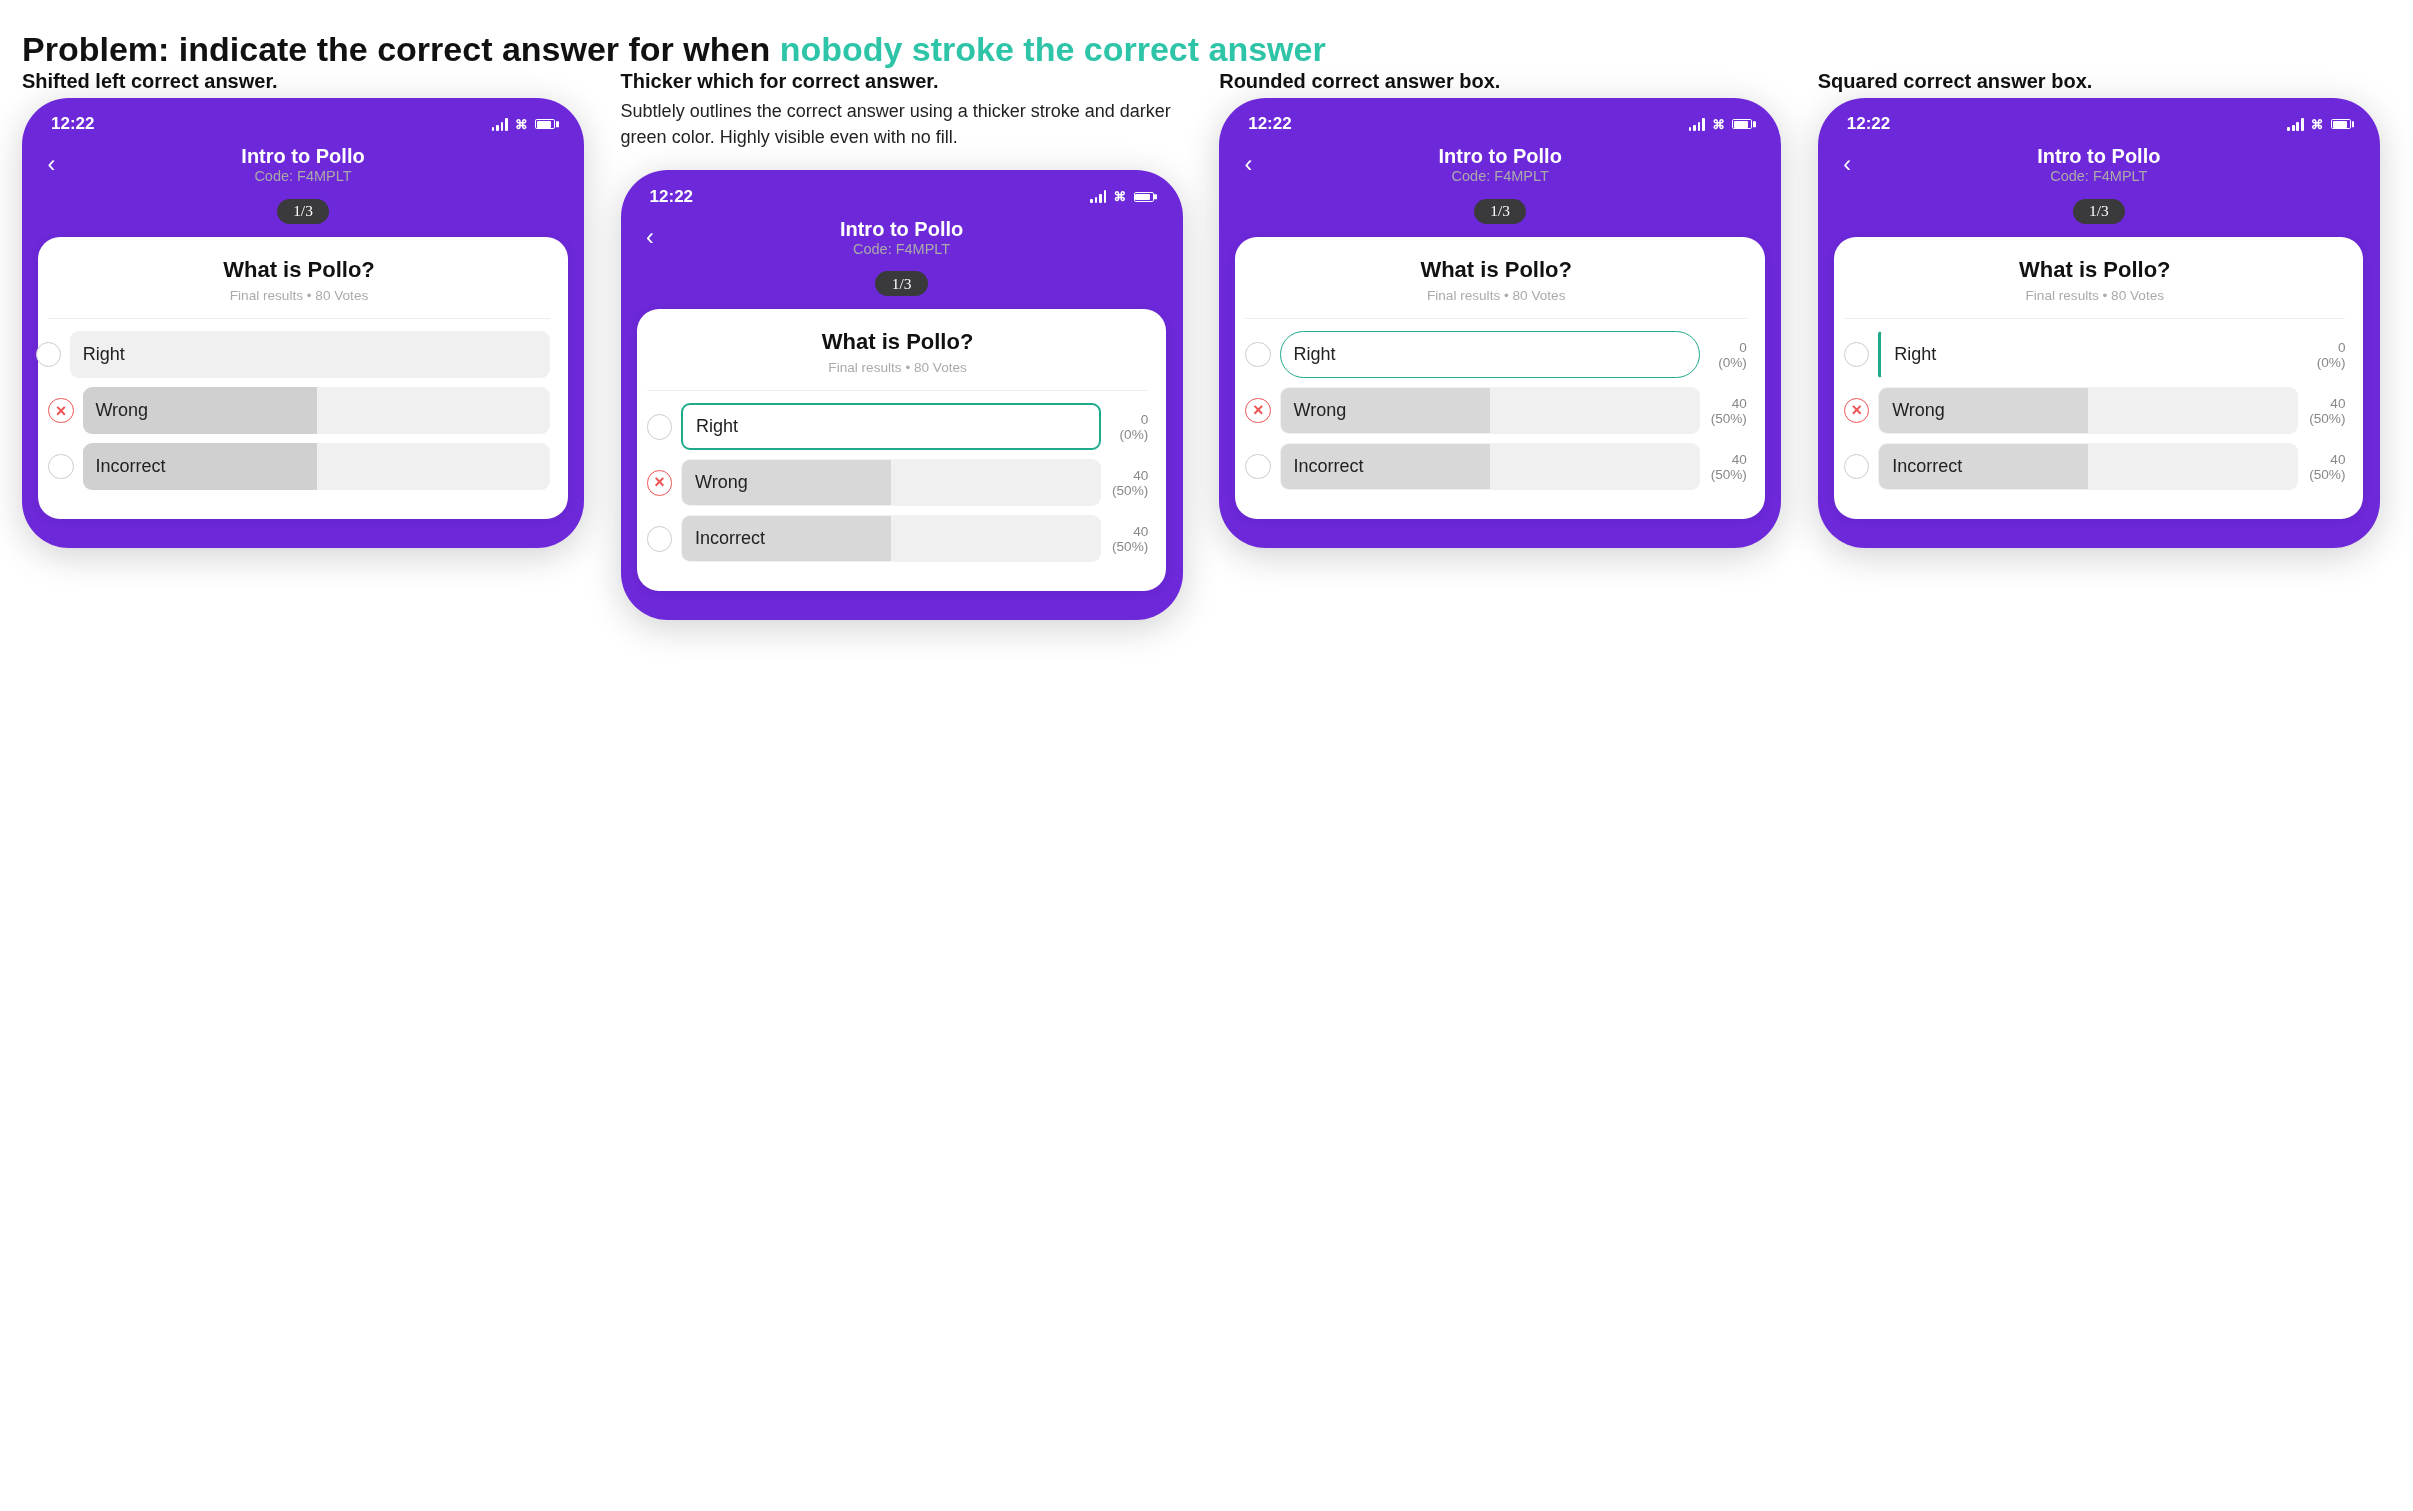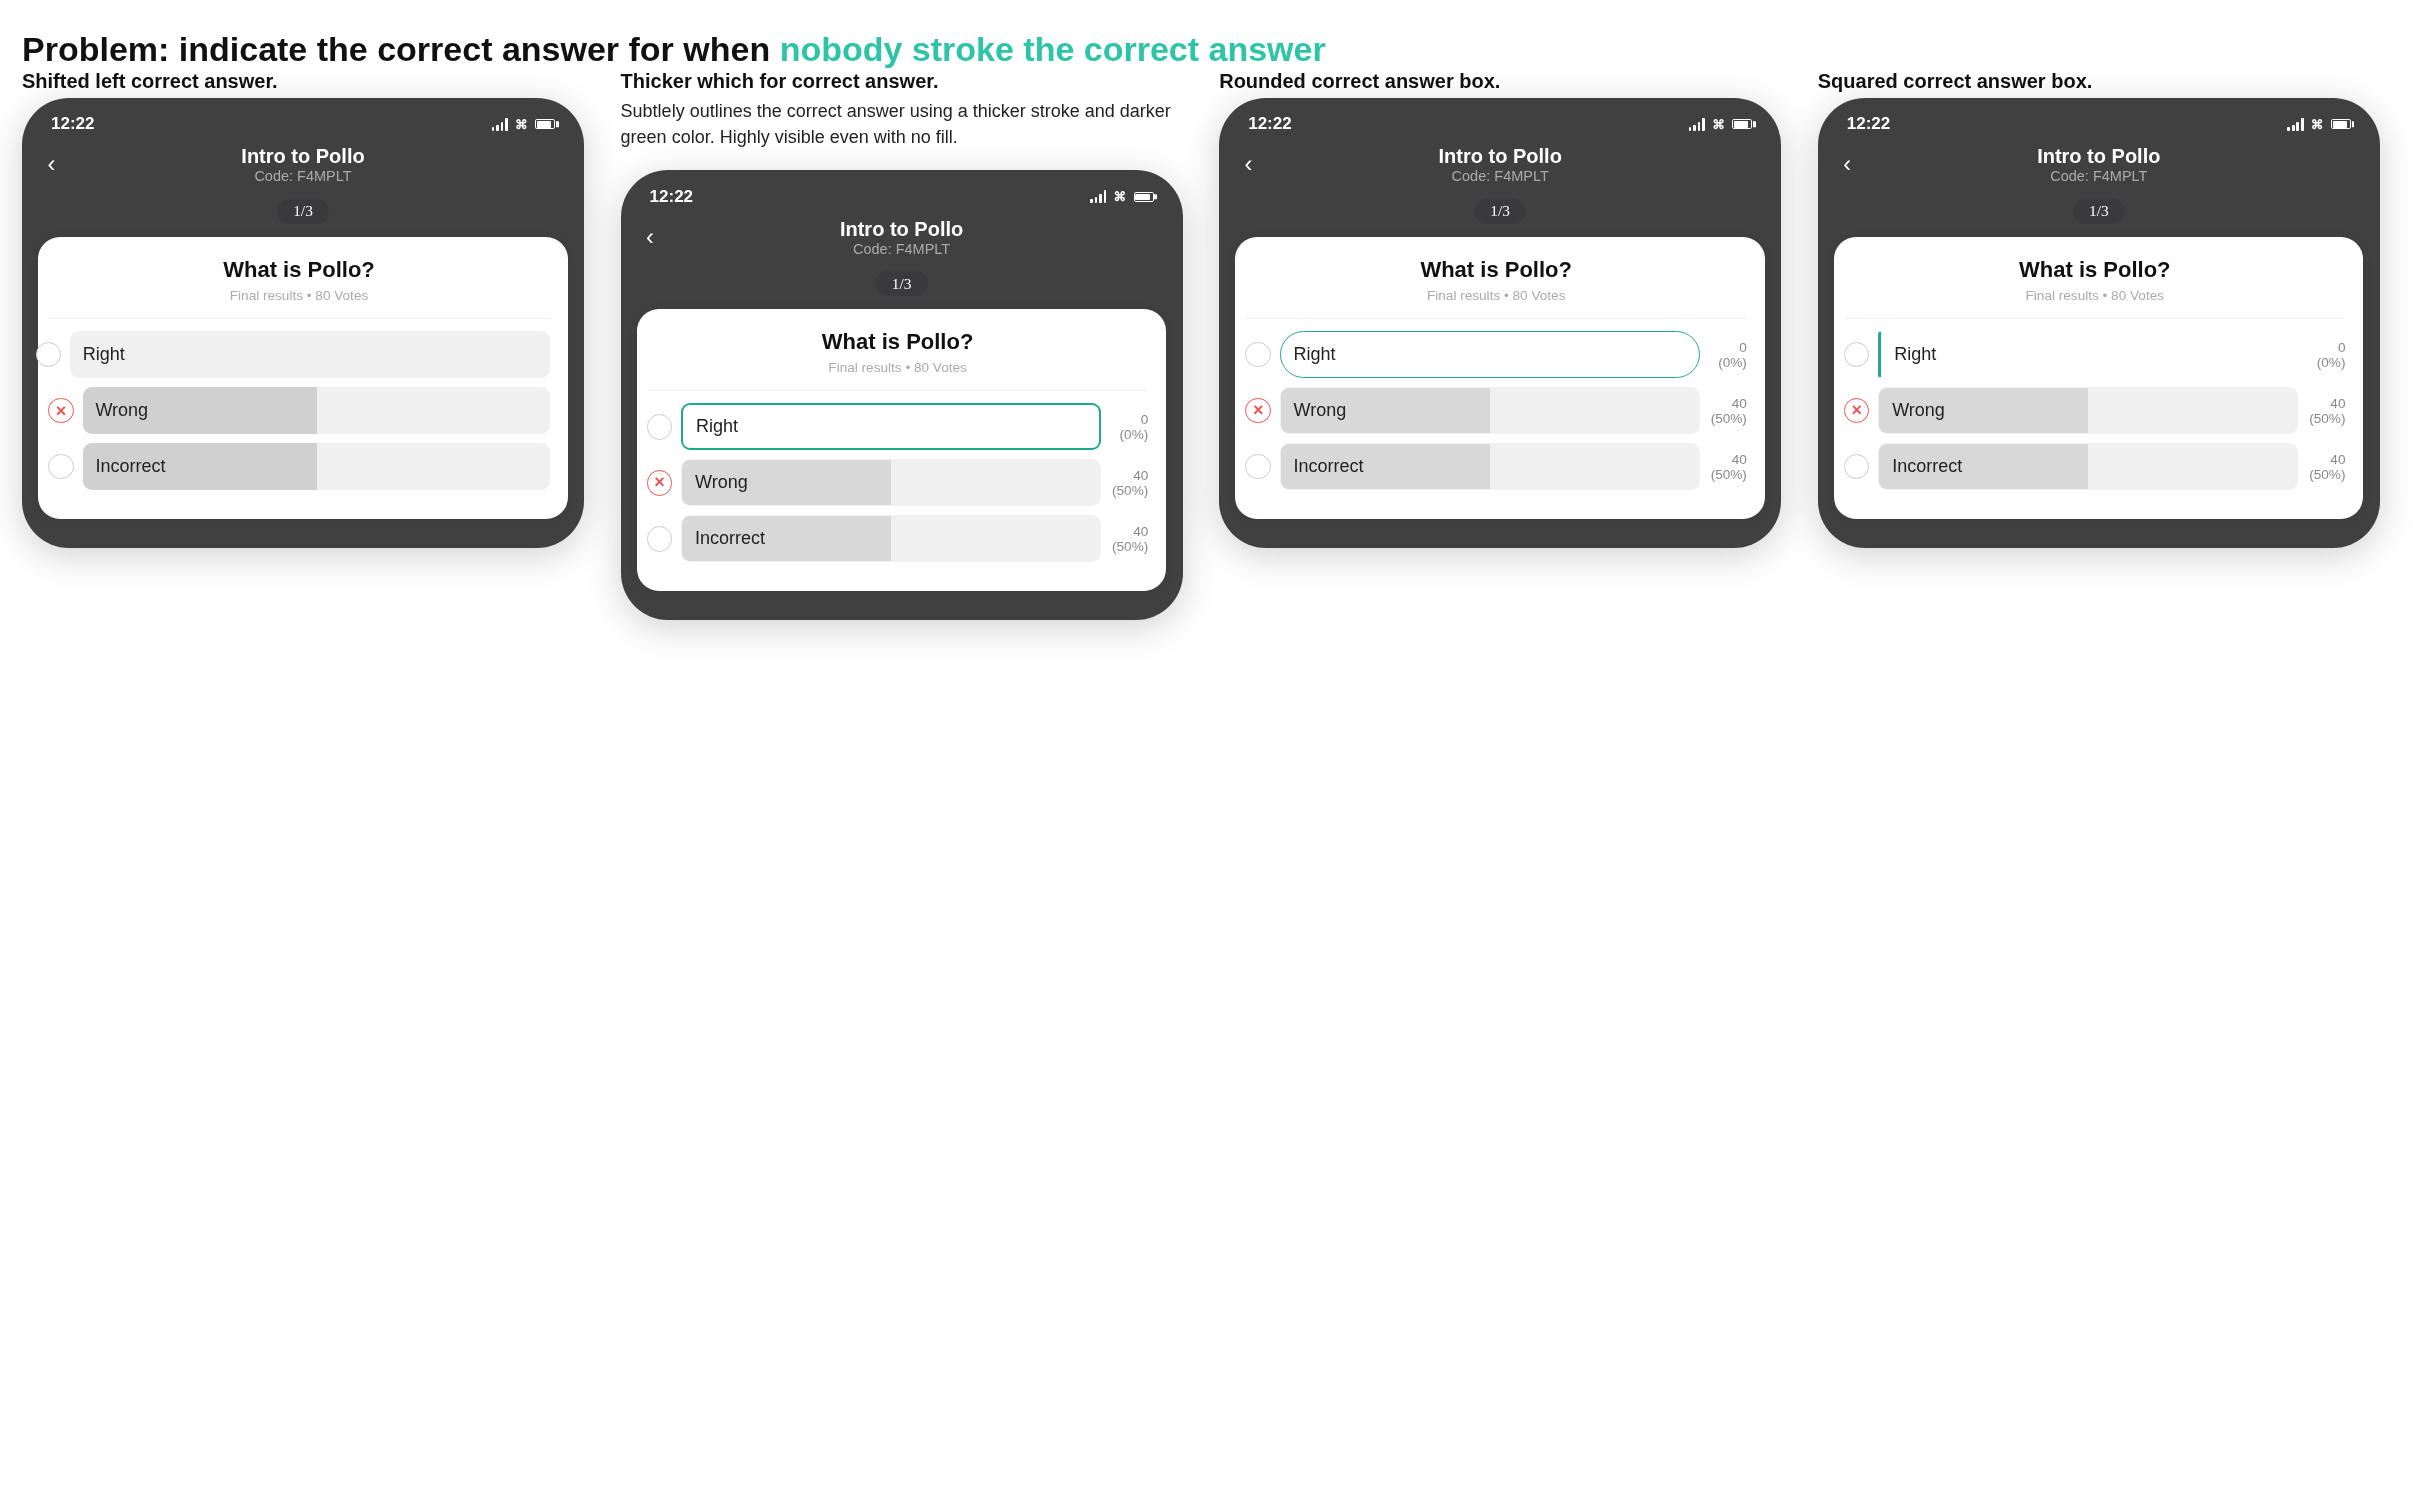--- a/index.html
+++ b/index.html
@@ -47,21 +47,21 @@
       font-size: 18px;
       color: #222;
       line-height: 1.45;
       margin-bottom: 20px;
     }
 
     
     .phone-frame {
       width: 100%;
       max-width: 562px;
-      background: #404040;
+      background: #6d28d9;
       border-radius: 47px;
       padding: 0;
       overflow: hidden;
       box-shadow: 0 7.3px 36px rgba(0,0,0,0.18);
       position: relative;
     }
 
     .phone-status-bar {
       display: flex;
       justify-content: space-between;

